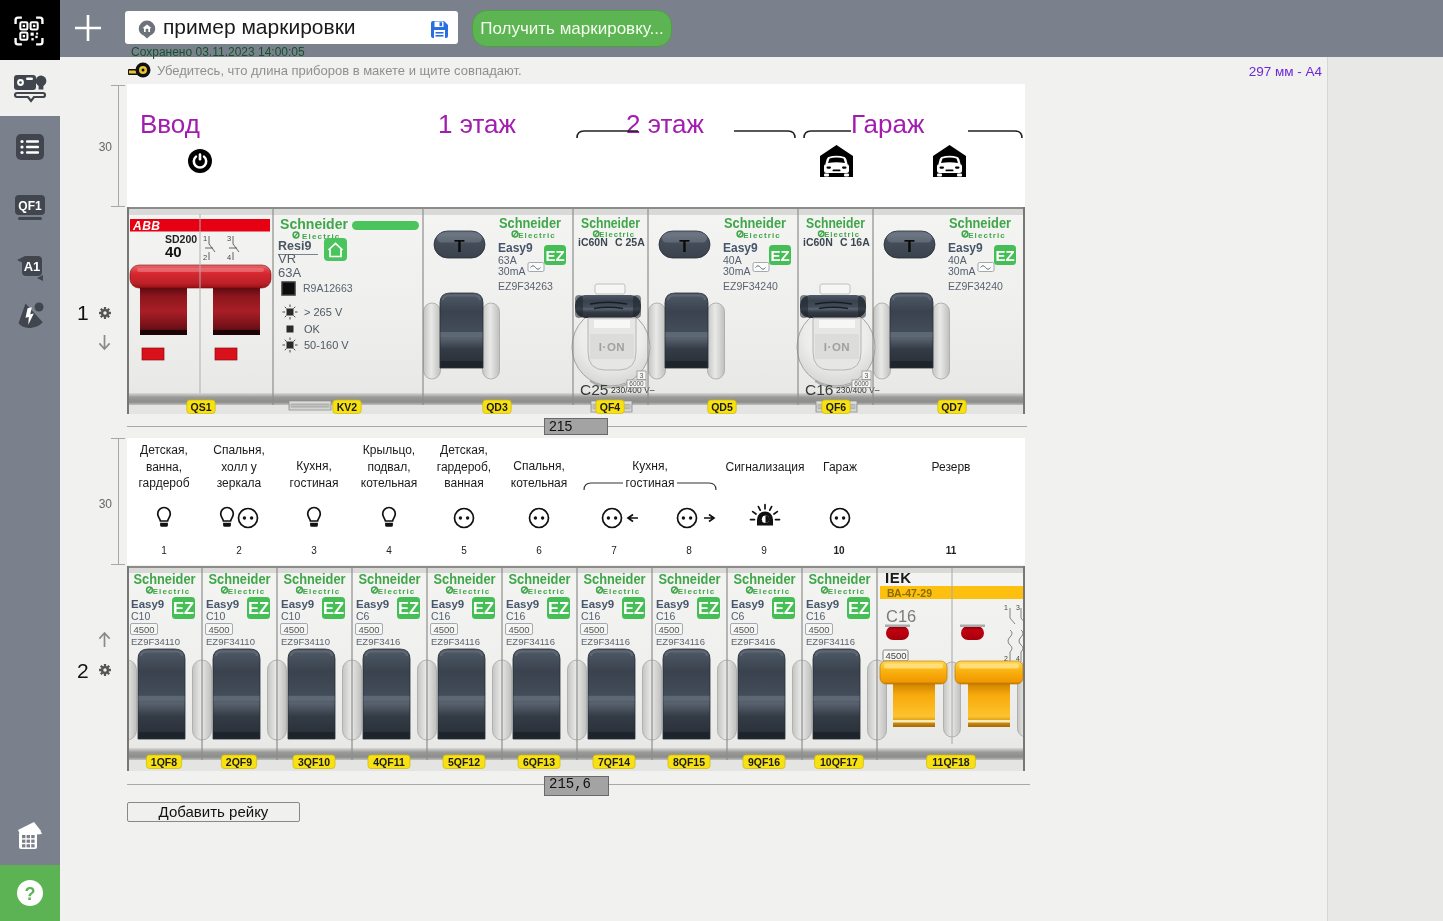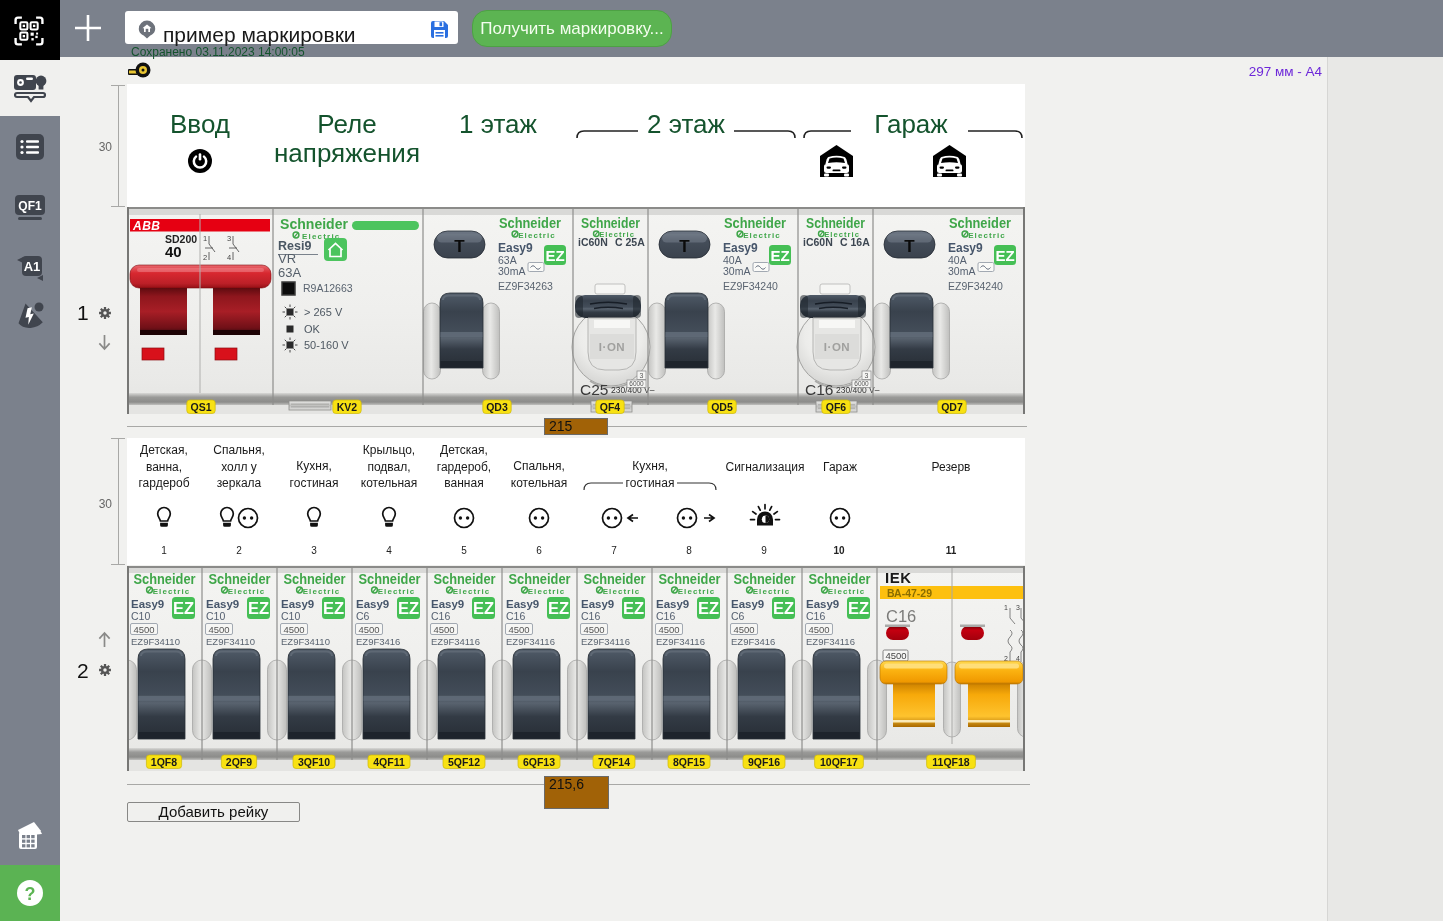--- a/index.html
+++ b/index.html
@@ -6,23 +6,23 @@
 #root{position:relative;width:1443px;height:921px;overflow:hidden;background:#f1f1ef;}
 .abs{position:absolute;}
 #topbar{left:0;top:0;width:1443px;height:57px;background:#7b818c;}
 #sidebar{left:0;top:0;width:60px;height:921px;background:#7b818c;}
 #logo{left:0;top:0;width:60px;height:60px;background:#000;}
 #selitem{left:0;top:60px;width:60px;height:56px;background:#f0f0ee;}
 #helpitem{left:0;top:865px;width:60px;height:56px;background:#5bb353;}
 #rightcanvas{left:1327px;top:57px;width:116px;height:864px;background:#e8e8e6;border-left:1px solid #d6d6d4;box-sizing:border-box;}
 .panel{background:#ffffff;}
 .mline{background:#a8a8a6;}
-.mbox{background:#a16207;border:1px solid #6a6a6a;font-size:14px;color:#111;padding:0 4px;line-height:15px;box-sizing:border-box;}
+.mbox{background:#a3a3a3;border:1px solid #6a6a6a;font-size:14px;color:#111;padding:0 4px;line-height:15px;box-sizing:border-box;}
 .hint{color:#8f8f8d;font-size:13px;}
-.lbl1{font-size:26px;color:#14532d;text-align:center;line-height:29px;}
+.lbl1{font-size:26px;color:#a21caf;line-height:29px;}
 .room{font-size:12px;color:#1a1a1a;text-align:center;line-height:16.5px;white-space:pre-line;}
 .num{font-size:10px;color:#222;text-align:center;}
 .rownum{font-size:21px;color:#111;}
 </style></head>
 <body>
 <div id="root">
   <div class="abs" id="rightcanvas"></div>
   <div class="abs" id="topbar"></div>
   <div class="abs" id="sidebar"></div>
   <div class="abs" id="logo"></div>
@@ -114,45 +114,45 @@
   <svg class="abs" style="left:73px;top:13px" width="30" height="30" viewBox="0 0 30 30">
     <path d="M15 2 V28 M2 15 H28" stroke="#fff" stroke-width="2.6"></path>
   </svg>
 
   <div class="abs" style="left:125px;top:11px;width:333px;height:33px;background:#fff;border-radius:3px;"></div>
   <svg class="abs" style="left:138px;top:20px" width="18" height="19" viewBox="0 0 18 19">
     <path d="M9 0.5 a8.2 8.2 0 0 1 8.2 8.2 c0 3.4-2.4 5.8-4.9 6.8 L9 18.5 L5.7 15.5 C3.2 14.5 0.8 12.1 0.8 8.7 a8.2 8.2 0 0 1 8.2-8.2 z" fill="#6d727b"></path>
     <path d="M4.7 8 L9 4.5 L13.3 8 V8.3 H12 V12 H6 V8.3 H4.7 Z" fill="#fff"></path>
     <rect x="7.7" y="8.8" width="2.6" height="3.2" fill="#6d727b"></rect>
   </svg>
-  <div class="abs" style="left:163px;top:15px;font-size:21px;color:#1a1a1a;margin-top:8px;">пример маркировки</div>
+  <div class="abs" style="left:163px;top:15px;font-size:21px;color:#1a1a1a;">пример маркировки</div>
   <svg class="abs" style="left:430px;top:20px" width="19" height="19" viewBox="0 0 19 19">
     <path d="M1 3 a2 2 0 0 1 2-2 H14 L18 5 V16 a2 2 0 0 1-2 2 H3 a2 2 0 0 1-2-2 Z" fill="#2a6fe0"></path>
     <rect x="4.5" y="1.5" width="9" height="5.5" fill="#fff"></rect>
       <rect x="9.5" y="2.2" width="2.6" height="4" fill="#2a6fe0"></rect>
     <rect x="4" y="10" width="11" height="8" fill="#fff"></rect>
     <rect x="5.5" y="12" width="8" height="1.6" fill="#2a6fe0"></rect>
       <rect x="5.5" y="15" width="8" height="1.6" fill="#2a6fe0"></rect>
   </svg>
   <div class="abs" style="left:131px;top:45px;font-size:12px;color:#14532d;">Сохранено 03.11.2023 14:00:05</div>
 
   <div class="abs" style="left:472px;top:10px;width:200px;height:37px;background:#5cb452;border:1px solid #4da144;border-radius:15px;color:#f4fdef;font-size:17px;text-align:center;line-height:35px;box-sizing:border-box;white-space:nowrap;overflow:hidden;">Получить маркировку...</div>
 
   <svg class="abs" style="left:128px;top:62px" width="24" height="16" viewBox="0 0 24 16">
     <rect x="0" y="7" width="10" height="6" rx="1" fill="#111"></rect>
     <rect x="1" y="8.5" width="8" height="3" fill="#e8c531"></rect>
     <circle cx="15" cy="8" r="7.5" fill="#111"></circle>
     <circle cx="15" cy="8" r="4" fill="#e8c531"></circle>
     <circle cx="15" cy="8" r="1.5" fill="#111"></circle>
   </svg>
+  <div class="abs hint" style="left:157px;top:63px;">Убедитесь, что длина приборов в макете и щите совпадают.</div>
   <div class="abs" style="left:1222px;top:64px;width:100px;text-align:right;font-size:13.5px;color:#6d28d9;">297 мм - A4</div>
 
   <div class="abs panel" style="left:127px;top:84px;width:898px;height:123px;"></div>
   <div class="abs lbl1" style="left:140px;top:110px;width:120px;">Ввод</div>
-  <div class="abs lbl1" style="left:267px;top:110px;width:160px;">Реле<br>напряжения</div>
   <div class="abs lbl1" style="left:438px;top:110px;width:120px;">1 этаж</div>
   <div class="abs lbl1" style="left:626px;top:110px;width:120px;">2 этаж</div>
   <div class="abs lbl1" style="left:851px;top:110px;width:120px;">Гараж</div>
 
   <svg class="abs" style="left:576px;top:126px" width="220" height="14" viewBox="0 0 220 14">
     <path d="M1 12 Q1 5 8 5 H62 M158 5 H212 Q219 5 219 12" fill="none" stroke="#222" stroke-width="1.6"></path>
   </svg>
   <svg class="abs" style="left:803px;top:126px" width="220" height="14" viewBox="0 0 220 14">
     <path d="M1 12 Q1 5 8 5 H48 M165 5 H212 Q219 5 219 12" fill="none" stroke="#222" stroke-width="1.6"></path>
   </svg>
@@ -227,21 +227,21 @@
         </g>
       </g>
     <circle cx="8" cy="8" r="2" fill="#f1f1ef"></circle>
   </svg>
 
   <div class="abs mline" style="left:127px;top:426px;width:417px;height:1px;"></div>
   <div class="abs mline" style="left:608px;top:426px;width:419px;height:1px;"></div>
   <div class="abs mbox" style="left:544px;top:418px;width:64px;height:17px;">215</div>
   <div class="abs mline" style="left:127px;top:784px;width:417px;height:1px;"></div>
   <div class="abs mline" style="left:609px;top:784px;width:421px;height:1px;"></div>
-  <div class="abs mbox" style="left:544px;top:776px;width:65px;height:33px;">215,6</div>
+  <div class="abs mbox" style="left:544px;top:776px;width:65px;height:20px;font-family:Liberation Mono, monospace;">215,6</div>
 
   <div class="abs panel" style="left:127px;top:438px;width:898px;height:127px;"></div>
   <div class="abs room" style="left:114px;top:442px;width:100px;">Детская,
 ванна,
 гардероб</div>
   <div class="abs room" style="left:189px;top:442px;width:100px;">Спальня,
 холл у
 зеркала</div>
   <div class="abs room" style="left:264px;top:458px;width:100px;">Кухня,
 гостиная</div>

